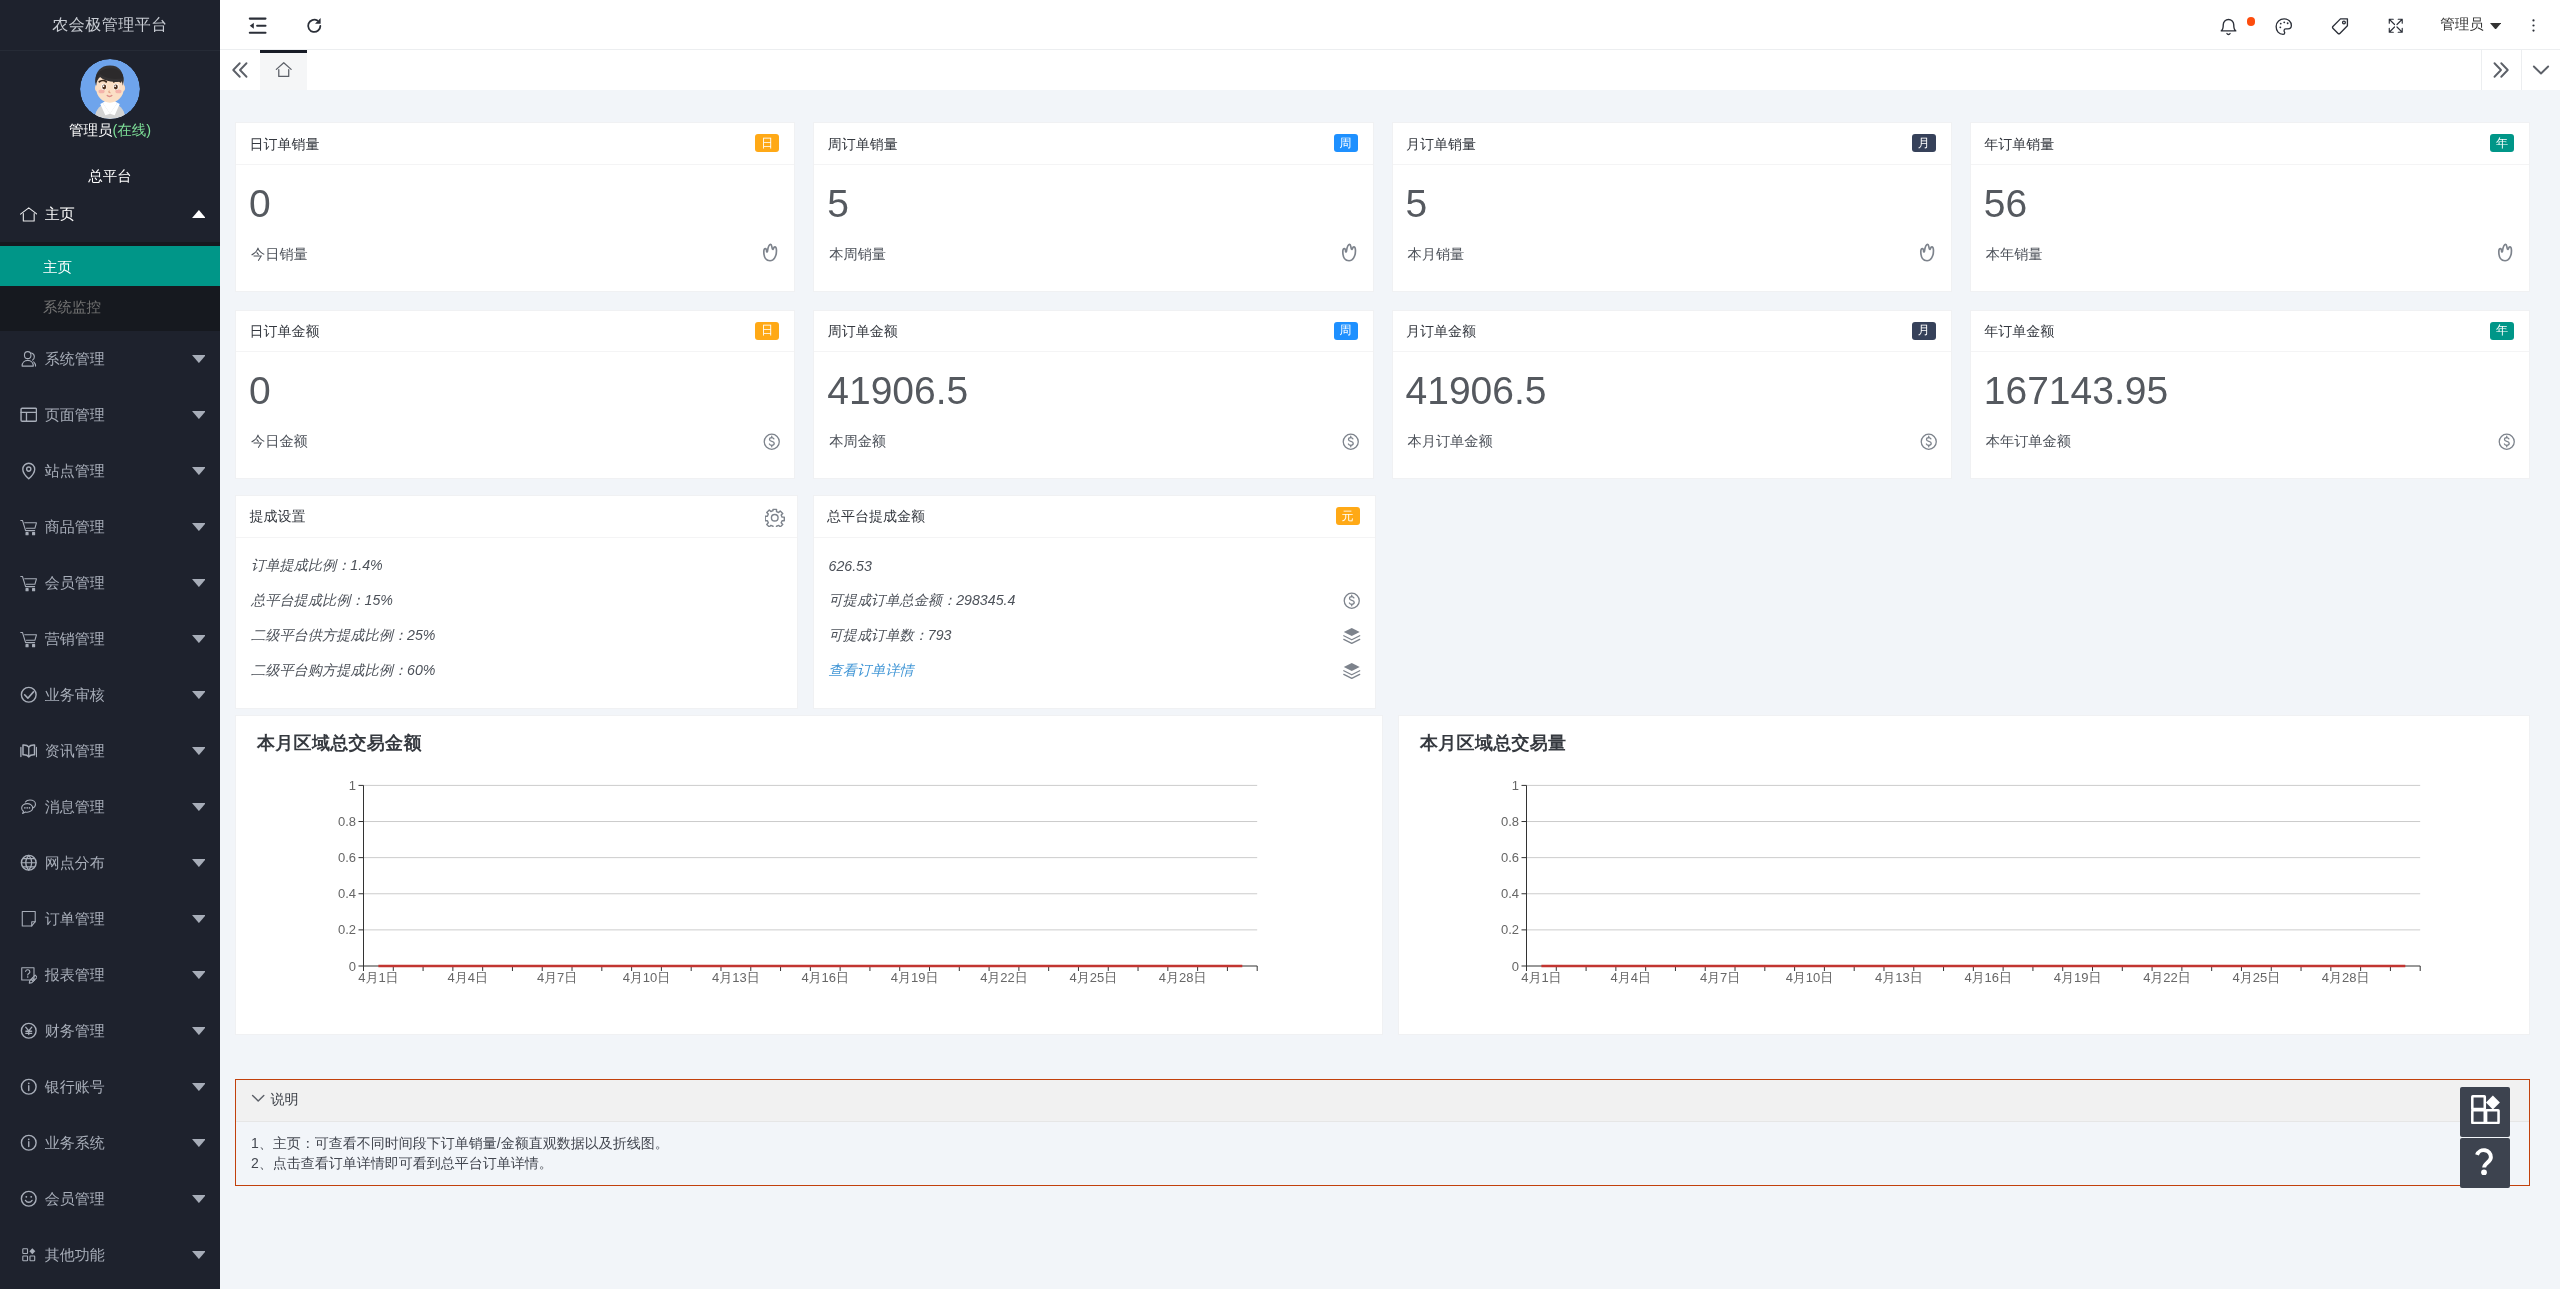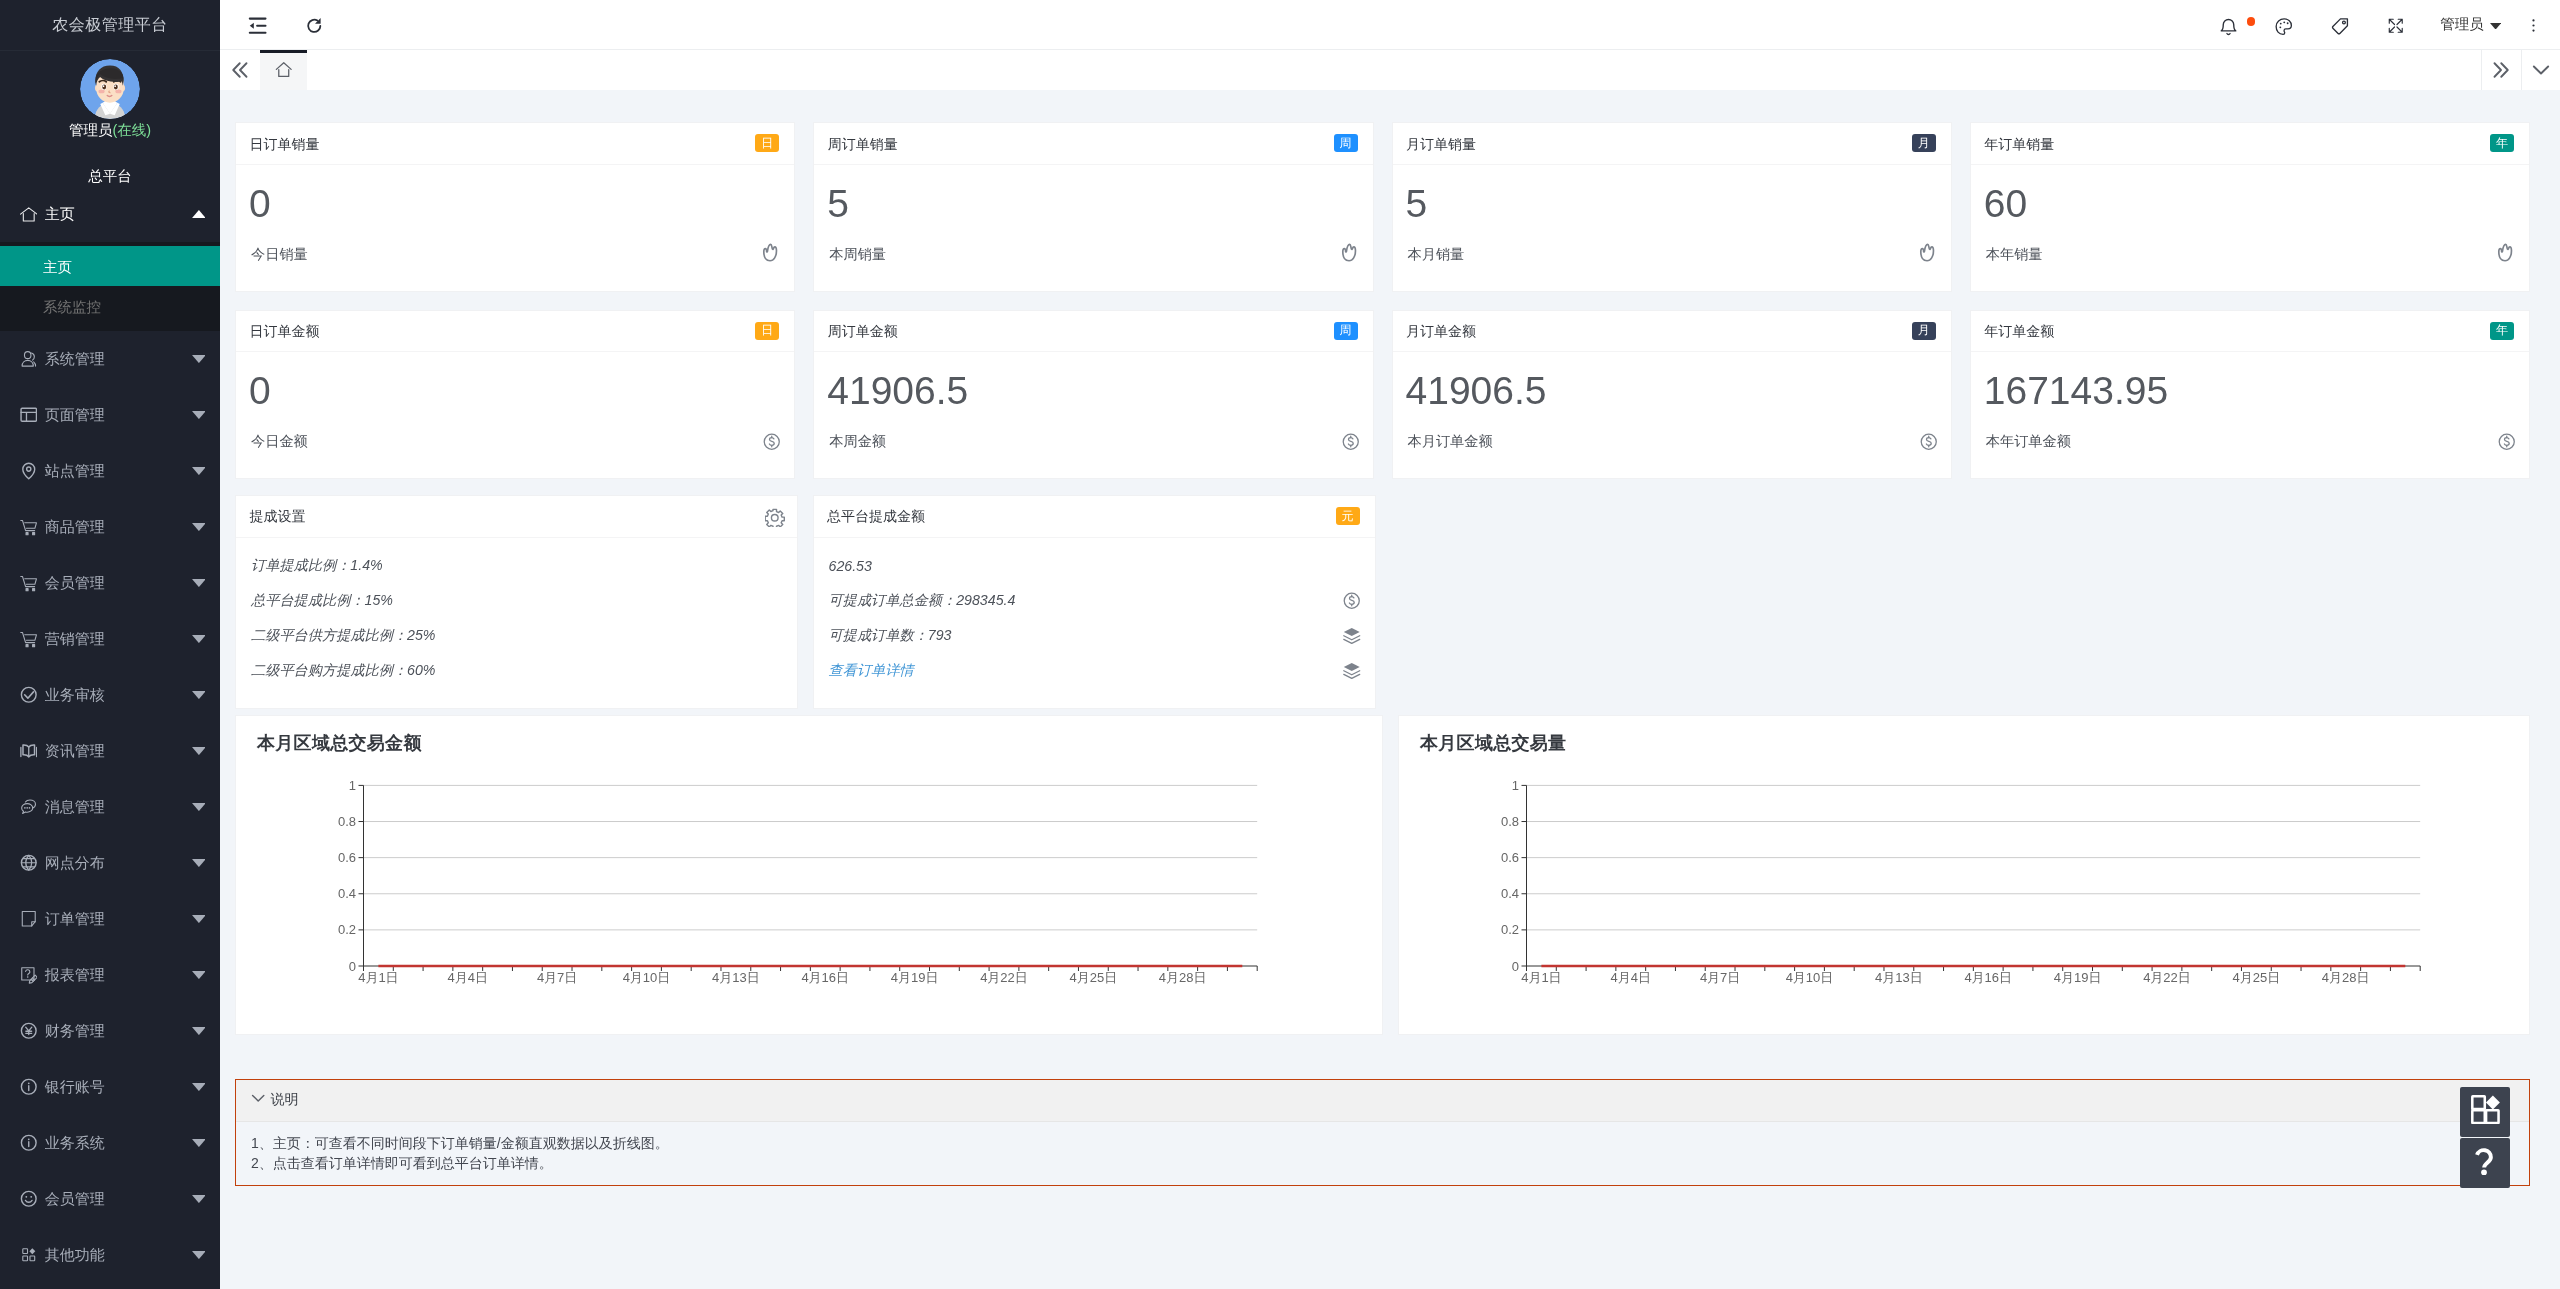--- a/index.html
+++ b/index.html
@@ -568,21 +568,21 @@
                 </span>
           </div>
         </div>
       </div>
           <div class="card statcard">
         <div class="card-hd">
           <span class="t">年订单销量</span>
           <span class="badge" style="background:#009688">年</span>
         </div>
         <div class="card-bd">
-          <div class="bignum">60</div>
+          <div class="bignum">56</div>
           <div class="card-ft">
             <span class="l">本年销量</span>
             <span class="r">
                   <svg viewBox="0 0 20 20" width="21.5" height="21.5" fill="none" style="color:#7d838c" stroke="#7d838c" stroke-width="1.2" stroke-linecap="round" stroke-linejoin="round">
                     <path d="M2.6 8.1c0-2.2.8-2.9 1.5-2.9.9 0 1.1 1 1.1 2.6 0 .6.7.6.8 0 .2-1.5.9-6.5 3-6.5 1.1 0 .9 2.6 1.6 4.2.4.9 1 .2 1.1-.4.2-1 .5-1.5 1.2-1.5 1.2 0 1.5 1.9 1.5 3.6 0 5.2-2.5 9.3-6 9.3S2.6 13.6 2.6 8.1z" stroke-width="1.55"></path>
                   </svg>
                 </span>
           </div>
         </div>
       </div>

